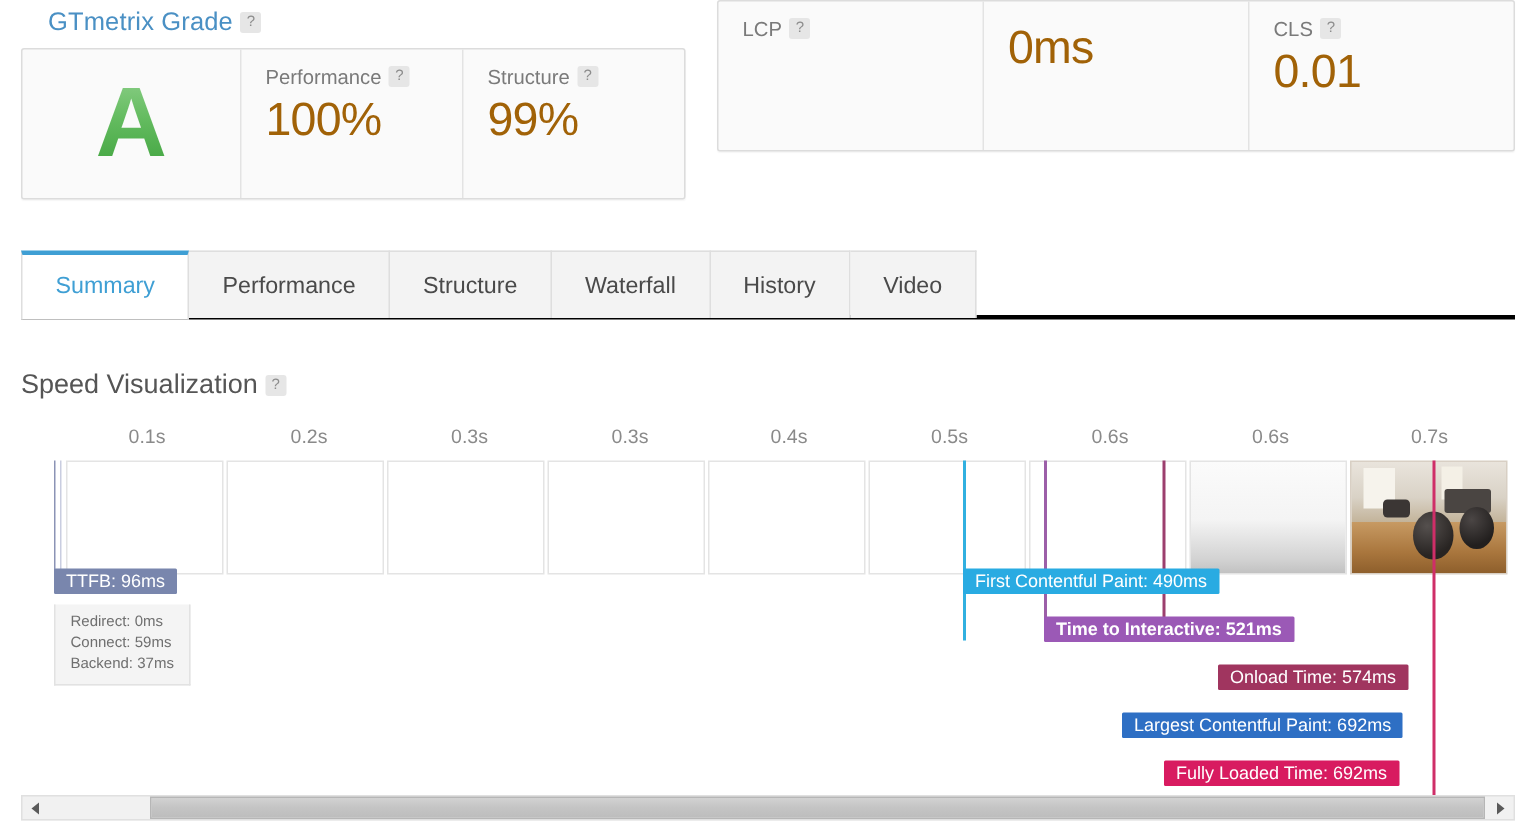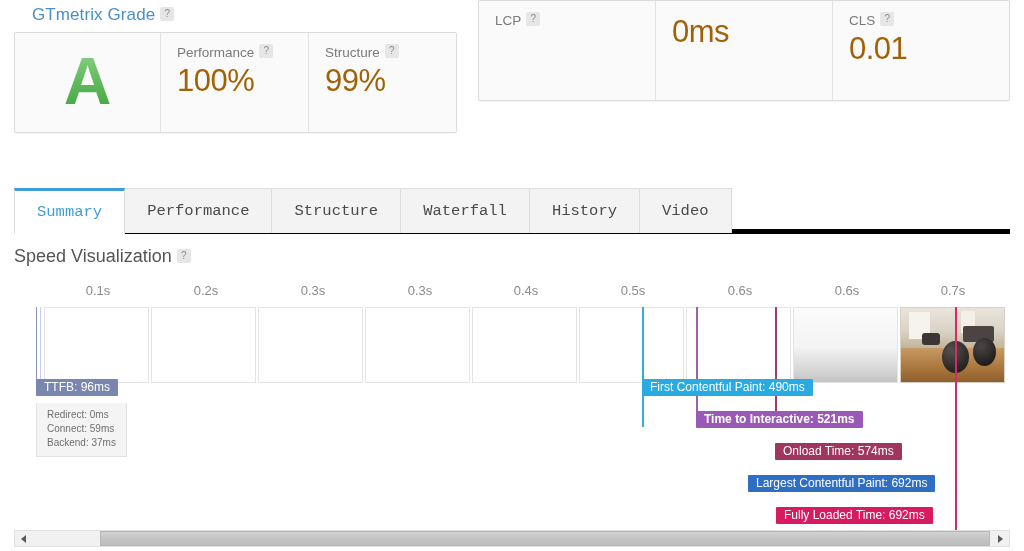--- a/index.html
+++ b/index.html
@@ -84,25 +84,24 @@
     -webkit-background-clip: text;
     background-clip: text;
     color: transparent;
     -webkit-text-fill-color: transparent;
     padding-bottom:4px;
   }
 
   
   .tabs {
     position:absolute;
-    top:188px; left:14px;
+    top:167px; left:14px;
     width:996px; height:46px;
     display:flex;
-    border-bottom:5px solid #000000;
-    font-family:Liberation Mono, monospace;
+    border-bottom:3px solid #000000;
   }
   .tab {
     padding: 0 22px;
     height:45px;
     line-height:45px;
     font-size:15.5px;
     color:#4a4a4a;
     background:#f3f3f3;
     border:1px solid #dedede;
     border-bottom:none;
@@ -400,21 +399,21 @@
       <div class="ttfb-detail">
         <div>Redirect: 0ms</div>
         <div>Connect: 59ms</div>
         <div>Backend: 37ms</div>
       </div>
 
       <div class="badge fcp" style="left:628px; top:-4px;">First Contentful Paint: 490ms</div>
 
       <div class="badge tti" style="left:682px; top:28px;">Time to Interactive: 521ms</div>
 
-      <div class="badge onload" style="left:761px; top:60px;text-align:center;">Onload Time: 574ms</div>
+      <div class="badge onload" style="left:798px; top:60px;text-align:center;">Onload Time: 574ms</div>
 
       <div class="badge lcp" style="left:734px; top:92px;">Largest Contentful Paint: 692ms</div>
 
       <div class="badge fl" style="left:762px; top:124px;">Fully Loaded Time: 692ms</div>
     </div>
 
   </div>
 
   <div class="scrollbar">
     <div class="sb-arrow left">

